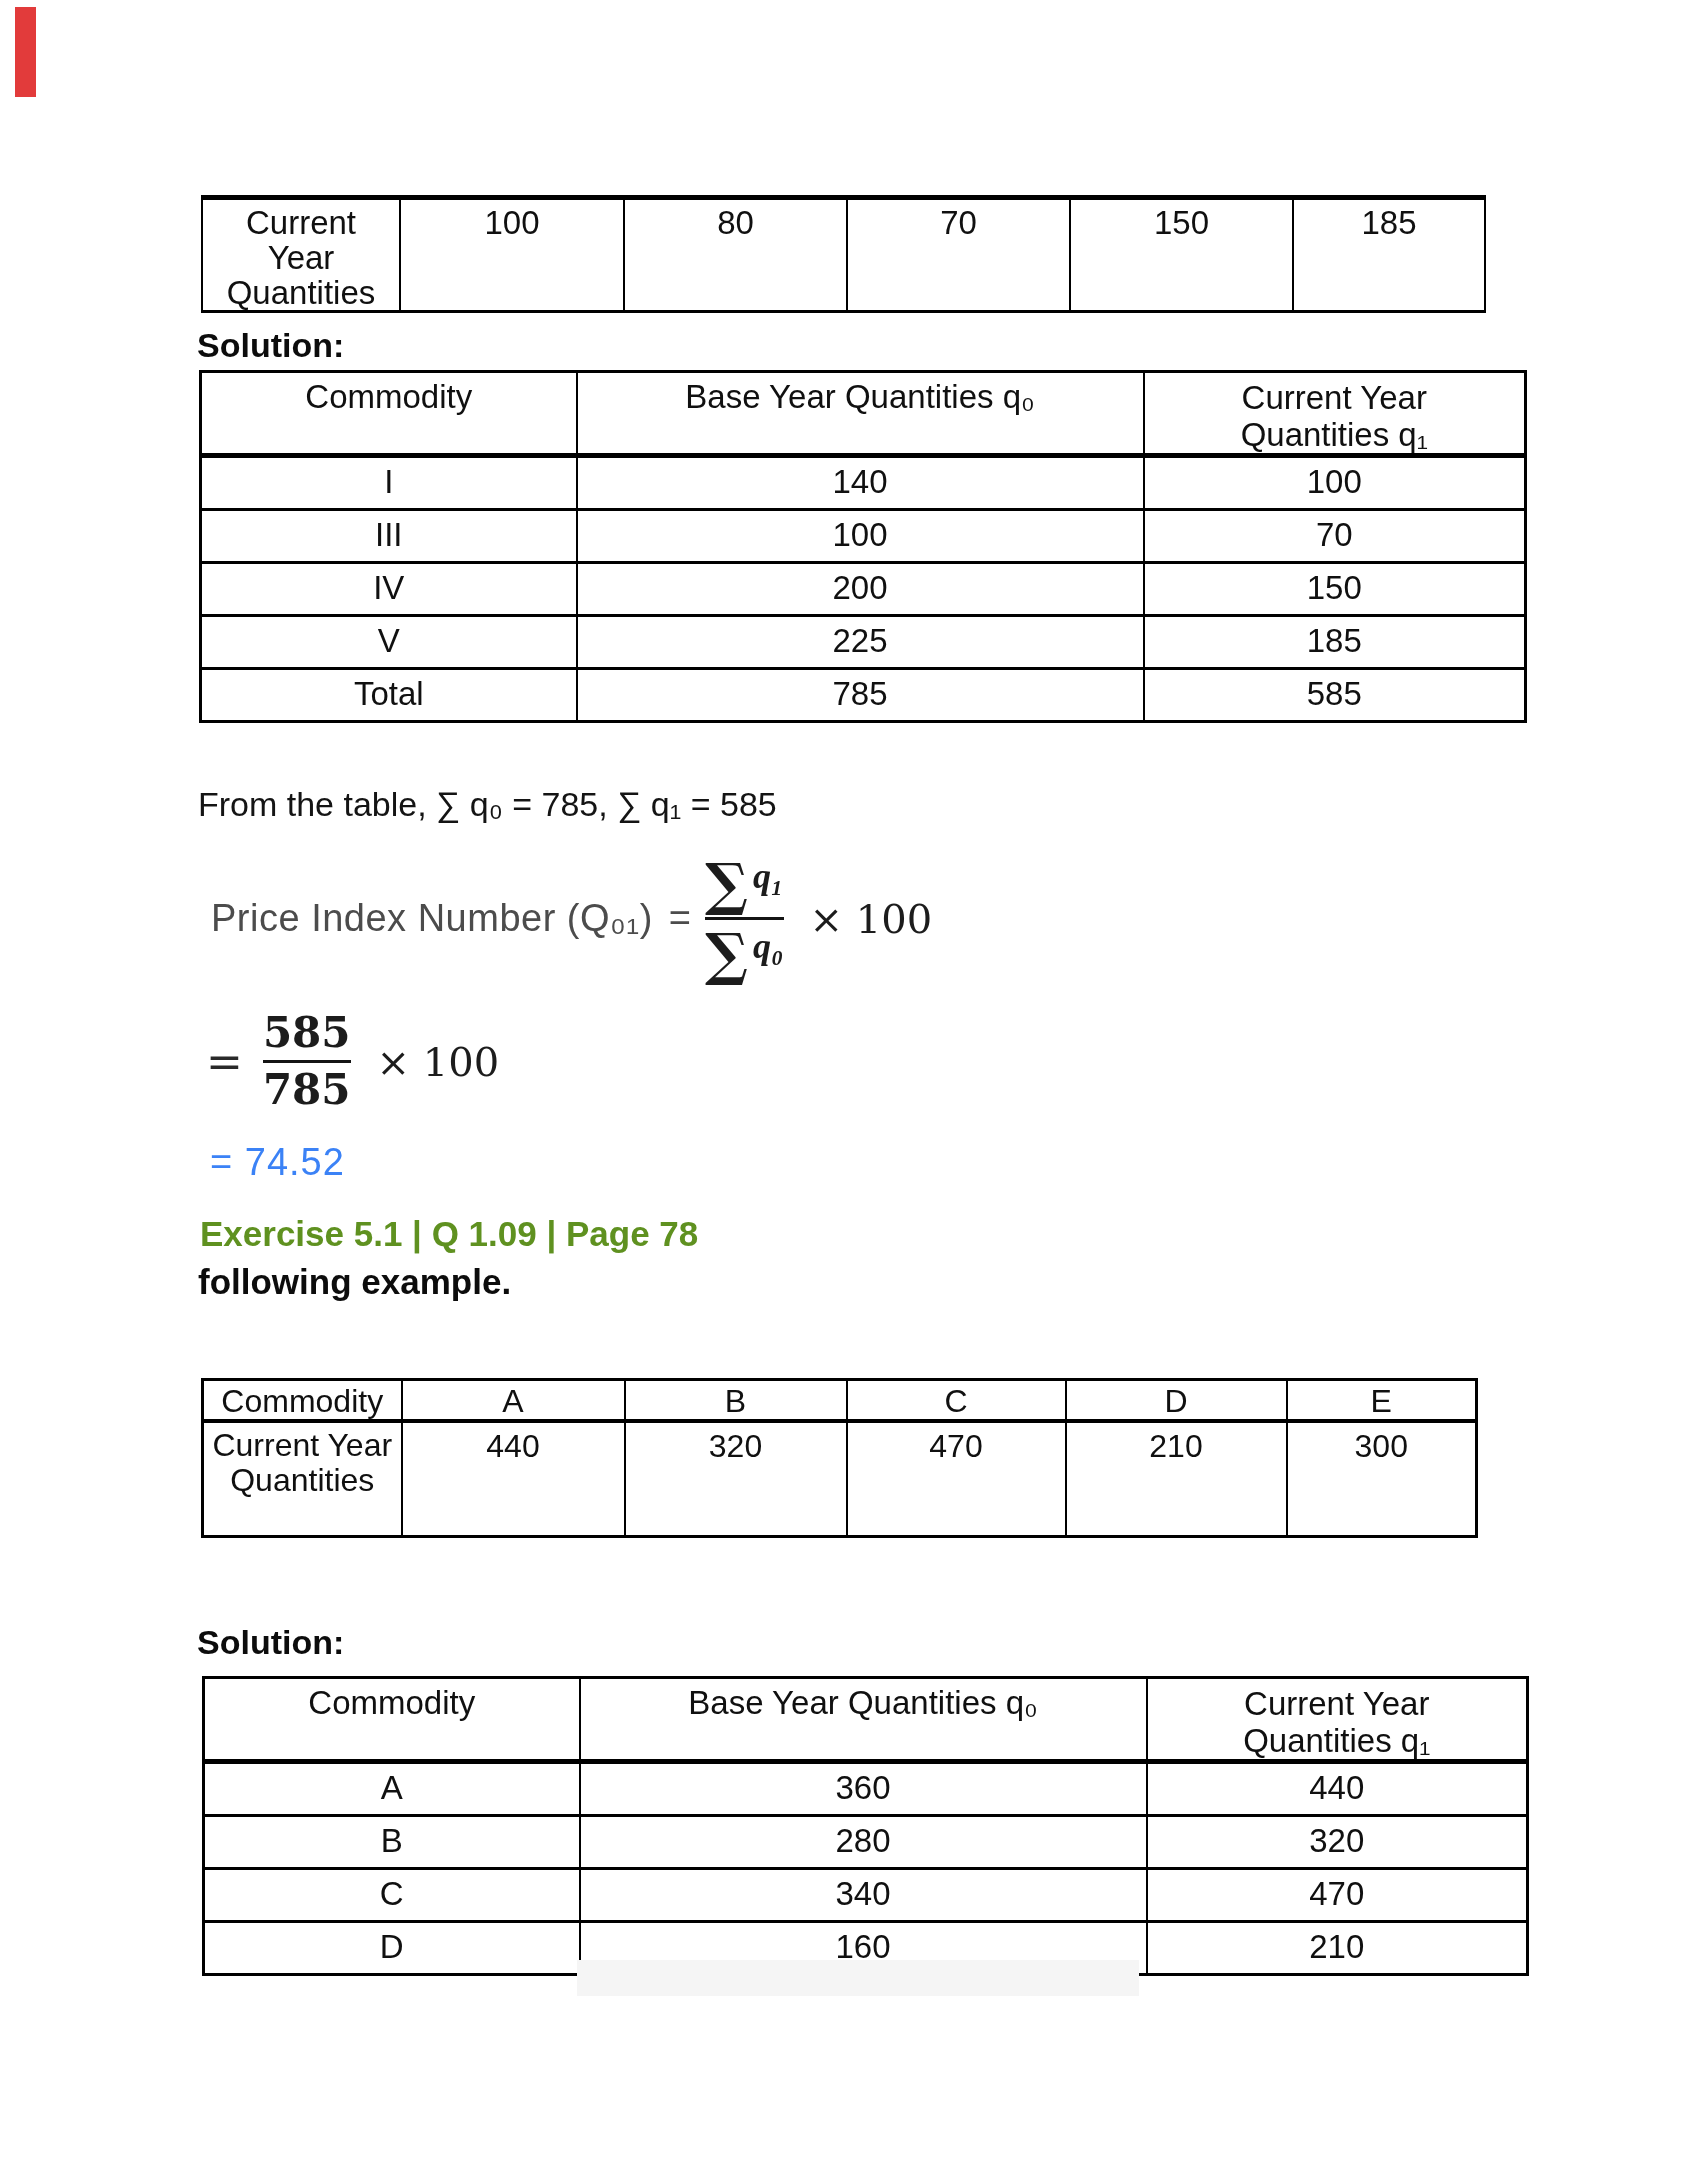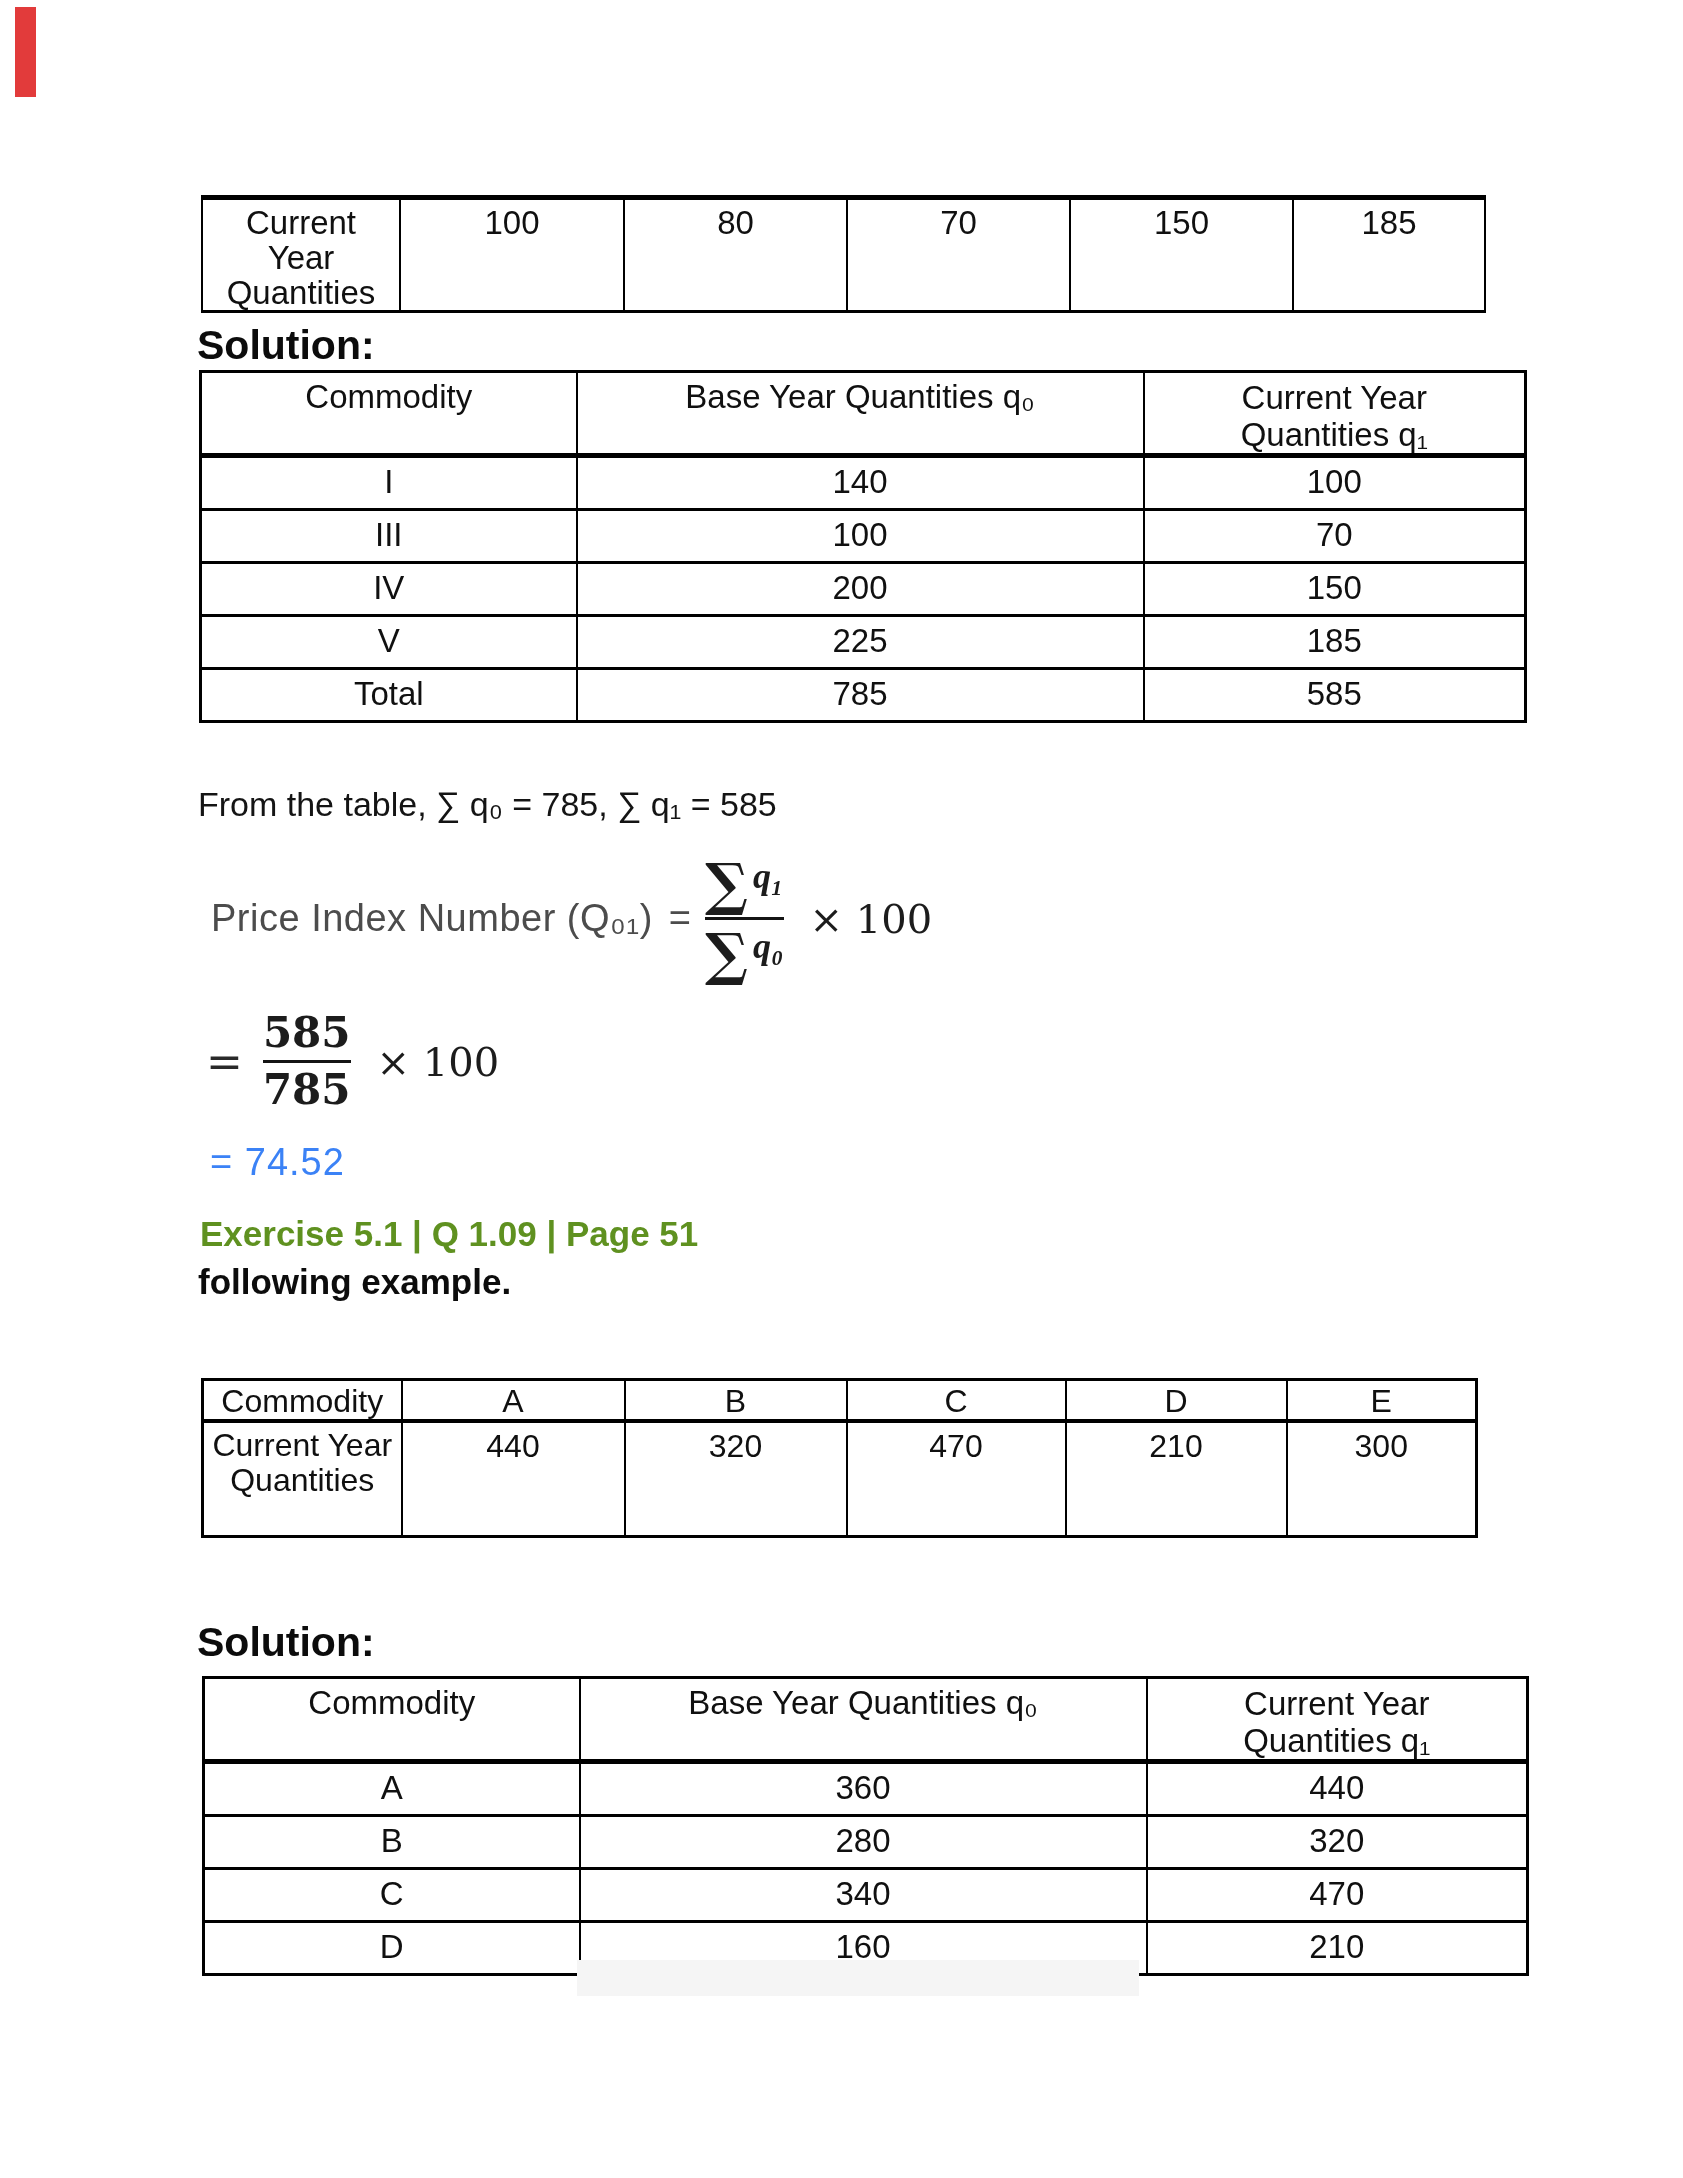--- a/index.html
+++ b/index.html
@@ -31,21 +31,21 @@
   .tsol td{border:2px solid #000;border-top:3px solid #000;height:44px;padding-top:6px;}
 
   
   .t2{left:201px;top:1378px;width:1273px;border:3px solid #000;}
   .t2 td{border:2px solid #000;font-size:32px;}
   .t2 .hrow td{height:30px;padding-top:2px;border-bottom:4px solid #000;}
   .t2 .r1 td{height:69px;}
   .t2 .r2 td{height:107px;border-top:4px solid #000;}
 
   
-  .bold-head{font-size:41px;font-weight:bold;line-height:36px;color:#0c0c0c;}
+  .bold-head{font-size:34px;font-weight:bold;line-height:36px;color:#0c0c0c;}
   #solution1-heading{left:197px;top:327px;}
   #solution2-heading{left:197px;top:1624px;}
   #from-table-line{left:198px;top:783px;font-size:34px;line-height:42px;color:#141414;}
   #exercise-heading{left:200px;top:1214px;font-size:35px;font-weight:bold;}
   #question-text{left:198px;top:1253px;width:1307px;font-size:35px;font-weight:bold;line-height:58px;color:#0c0c0c;}
 
   
   .formula-row{display:flex;align-items:center;}
   #price-formula{left:211px;top:837px;height:163px;justify-content:space-between;}
   .flabel{font-size:38px;color:#4c4c4c;letter-spacing:0.5px;font-family:"Liberation Sans","DejaVu Sans",sans-serif;}
@@ -161,21 +161,21 @@
     <span class="frac">
       <span class="num2" style="display:block;">585</span>
       <span class="bar" style="display:block;"></span>
       <span class="num2" style="display:block;">785</span>
     </span>
     <span class="times">× 100</span>
   </div>
 
   <div id="result-line" class="abs">= 74.52</div>
 
-  <div id="exercise-heading" class="abs" style="color: rgb(95, 145, 32);">Exercise 5.1 | Q 1.09 | Page 51</div>
+  <div id="exercise-heading" class="abs" style="color: rgb(95, 145, 32);">Exercise 5.1 | Q 1.09 | Page 78</div>
 
   <div id="question-text" class="abs">
     <div>following example.</div>
   </div>
 
   <table class="abs t2">
     <colgroup>
         <col style="width:199px">
         <col style="width:223px">
         <col style="width:222px">

